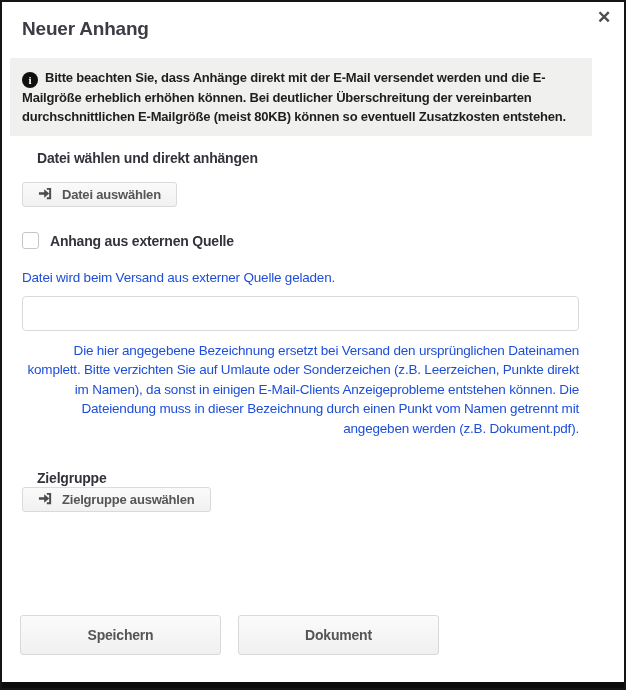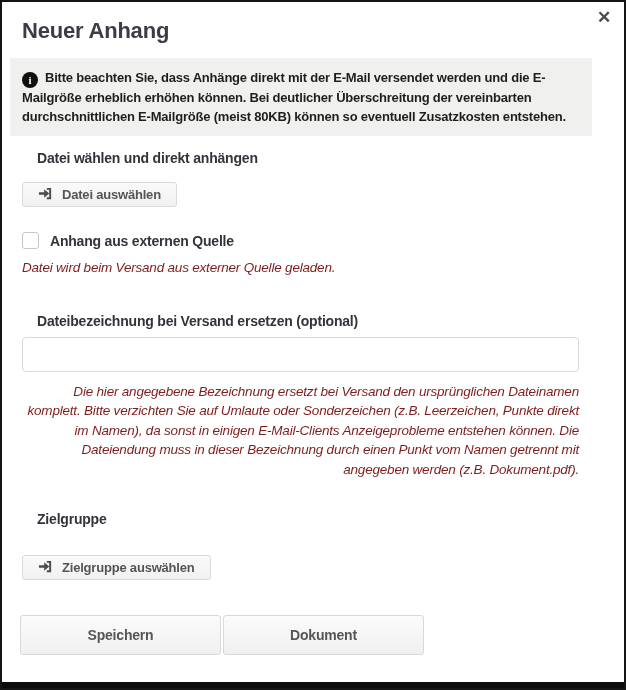--- a/index.html
+++ b/index.html
@@ -10,21 +10,21 @@
     position:relative;
     width:626px; height:690px;
     border:2px solid #141414;
     background:#ffffff;
     overflow:hidden;
     letter-spacing:-0.2px;
   }
 
   
   .modal-header { height:56px; padding:16px 20px 0 20px; position:relative; }
-  .modal-title { font-size:22px; font-weight:700; color:#3c3c46; }
+  .modal-title { font-size:19px; font-weight:700; color:#3c3c46; }
   .close-btn {
     position:absolute; top:6px; right:13px;
     font-size:17px; font-weight:700; color:#4d4d4d;
     cursor:pointer; line-height:20px;
   }
 
   
   .scroll-area { display:flex; margin:0 12px 0 8px; height:548px;gap:40px; }
   .scroll-content { width:582px; }
 
@@ -64,22 +64,22 @@
 
   .checkbox-row { display:flex; align-items:flex-end; gap:11px; margin:25px 13px 0 12px; }
   .checkbox-box {
     width:17px; height:17px;
     border:1px solid #c6c6c6; border-radius:3px;
     background:#ffffff; cursor:pointer; flex:0 0 auto;
   }
   .checkbox-label { font-size:14px; font-weight:700; color:#33333b; cursor:pointer; }
 
   .hint {
-    margin:9px 13px 0 12px;
-    font-size:13.5px; font-style:italic; color:#7f1d1d;
+    margin:19px 13px 0 12px;
+    font-size:13.5px; color:#1d4ed8;
     line-height:19.5px;
   }
   .hint.gap-md { margin-top:10px;text-align:right; }
   .hint.gap-sm { margin-top:9px; }
 
   .text-input {
     display:block;
     margin:8px 13px 0 12px;
     width:557px; height:35px;
     border:1px solid #d9d9d9; border-radius:4px;
@@ -93,21 +93,21 @@
   .sb-btn {
     position:absolute; left:0; width:17px; height:17px;
     background:#f1f1f1; display:flex; align-items:center; justify-content:center;
     cursor:pointer;
   }
   .sb-btn.up { top:0; }
   .sb-btn.down { bottom:0; }
   .sb-thumb { position:absolute; left:0; top:254px; width:17px; height:275px; background:#b4b4b4; cursor:grab; }
 
   
-  .footer { margin:9px 0 0 18px; display:flex; gap:2px; }
+  .footer { margin:9px 0 0 18px; display:flex; gap:17px; }
   .footer-btn {
     width:201px; height:40px;
     background:linear-gradient(#fbfbfb,#f0f0f0);
     border:1px solid #d9d9d9; border-radius:3px;
     font-family:"Liberation Sans", sans-serif;
     font-size:14px; font-weight:700; color:#555555;
     display:flex; align-items:center; justify-content:center;
     cursor:pointer; letter-spacing:-0.2px;
   }
 
@@ -143,26 +143,25 @@
         </span>
         <span>Datei auswählen</span>
       </button>
 
       <div class="checkbox-row">
         <span class="checkbox-box"></span>
         <span class="checkbox-label">Anhang aus externen Quelle</span>
       </div>
       <p class="hint">Datei wird beim Versand aus externer Quelle geladen.</p>
 
-      <div class="section-heading gap-lg">Dateibezeichnung bei Versand ersetzen (optional)</div>
       <input type="text" class="text-input" value="" style="">
       <p class="hint gap-md">Die hier angegebene Bezeichnung ersetzt bei Versand den ursprünglichen Dateinamen komplett. Bitte verzichten Sie auf Umlaute oder Sonderzeichen (z.B. Leerzeichen, Punkte direkt im Namen), da sonst in einigen E-Mail-Clients Anzeigeprobleme entstehen können. Die Dateiendung muss in dieser Bezeichnung durch einen Punkt vom Namen getrennt mit angegeben werden (z.B. Dokument.pdf).</p>
 
       <div class="section-heading gap-md">Zielgruppe</div>
-      <button class="soft-btn" style="margin-top:28px;">
+      <button class="soft-btn" style="margin-top:1px;">
         <span class="signin-icon">
           <svg width="15" height="15" viewBox="0 0 16 16">
               <path d="M1 6.6h5.6V3.4L12 8l-5.4 4.6V9.4H1z" fill="#4d4d4d"></path>
               <path d="M9.4 2H14v12H9.4v-2.1h2.5V4.1H9.4z" fill="#4d4d4d"></path>
             </svg>
         </span>
         <span>Zielgruppe auswählen</span>
       </button>
 
     </div>

